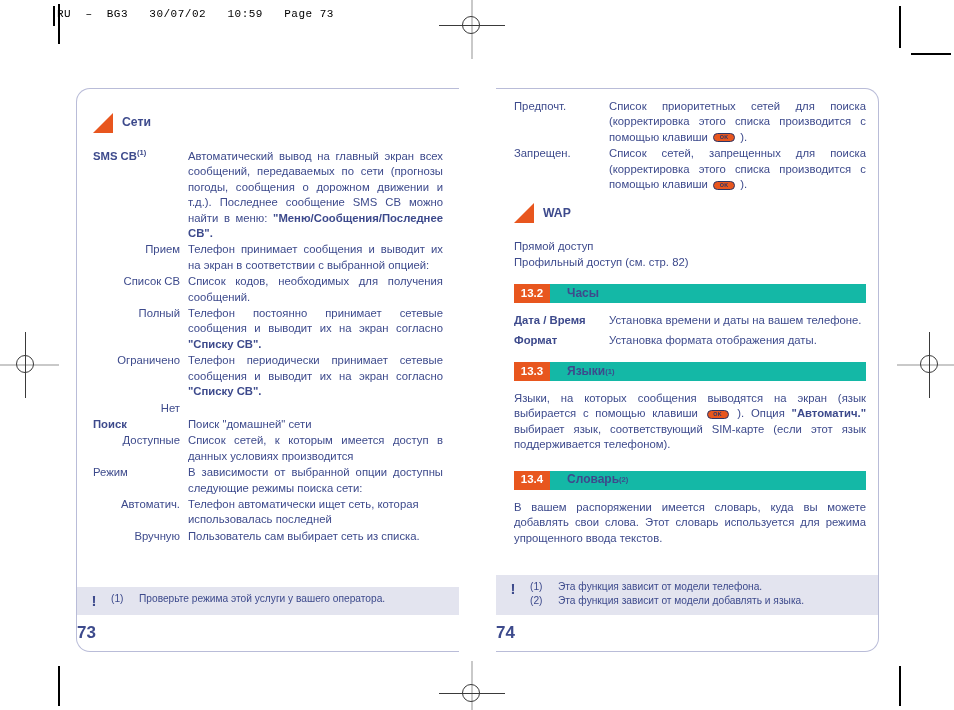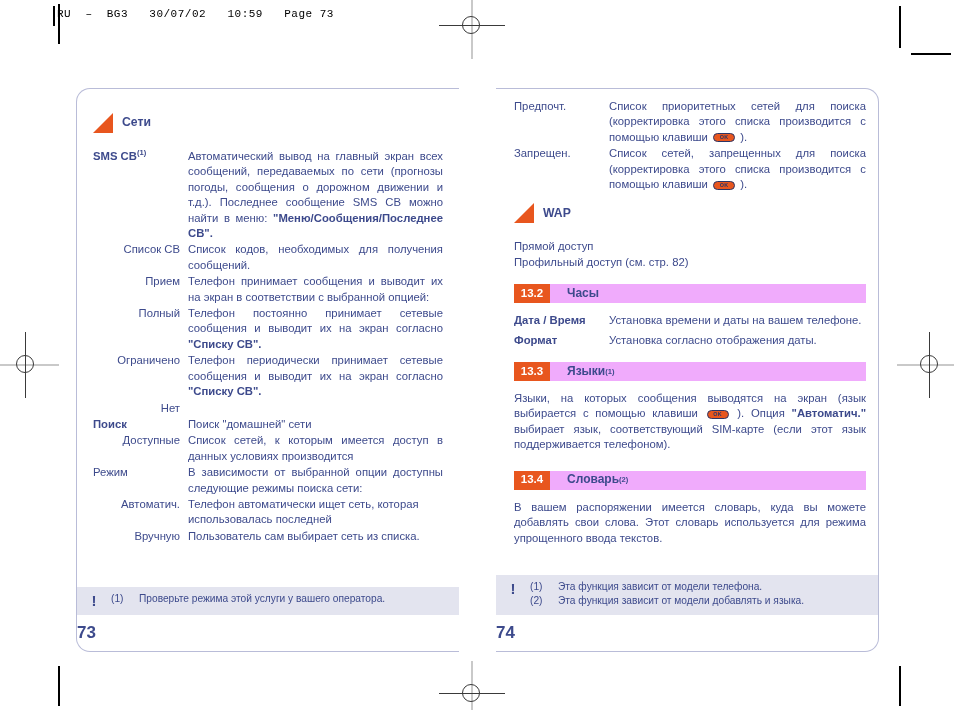--- a/index.html
+++ b/index.html
@@ -99,21 +99,21 @@
 
   .para { text-align: justify; color: #3d4a8c; font-size: 11.3px; line-height: 15.4px; }
   .para.nj { text-align: left; }
 
   .spacer-8  { height: 8px; }
 
   
   .sect {
     display: flex; align-items: stretch;
     height: 19px; margin: 14px 0 10px 0;
-    background: #f0abfc;
+    background: #14b8a6;
   }
   .sect-num {
     background: #e8561e; color: #fff;
     font-weight: bold; font-size: 11.5px;
     display: flex; align-items: center; justify-content: center;
     width: 36px; flex: 0 0 36px;
   }
   .sect-title {
     color: #3d4a8c; font-weight: bold; font-size: 12px;
     display: flex; align-items: center; padding-left: 17px;
@@ -207,27 +207,27 @@
         <div class="tri"></div>
         <div class="marker-label">Сети</div>
       </div>
 
       <div class="row">
         <div class="term b"><span>SMS CB</span><sup>(1)</sup></div>
         <div class="desc"><span>Автоматический вывод на главный экран всех сообщений, передаваемых по сети (прогнозы погоды, сообщения о дорожном движении и т.д.). Последнее сообщение SMS CB можно найти в меню: </span><b>"Меню/Сообщения/Последнее CB".</b></div>
       </div>
 
       <div class="row">
+        <div class="term r">Прием</div>
+        <div class="desc">Телефон принимает сообщения и выводит их на экран в соответствии с выбранной опцией:</div>
+      </div>
+
+      <div class="row">
         <div class="term r">Список CB</div>
         <div class="desc">Список кодов, необходимых для получения сообщений.</div>
-      </div>
-
-      <div class="row">
-        <div class="term r">Прием</div>
-        <div class="desc">Телефон принимает сообщения и выводит их на экран в соответствии с выбранной опцией:</div>
       </div>
 
       <div class="row">
         <div class="term r">Полный</div>
         <div class="desc"><span>Телефон постоянно принимает сетевые сообщения и выводит их на экран согласно </span><b>"Списку CB".</b></div>
       </div>
 
       <div class="row">
         <div class="term r">Ограничено</div>
         <div class="desc"><span>Телефон периодически принимает сетевые сообщения и выводит их на экран согласно </span><b>"Списку CB".</b></div>
@@ -307,21 +307,21 @@
         <div class="sect-title">Часы</div>
       </div>
 
       <div class="row">
         <div class="term b">Дата / Время</div>
         <div class="desc">Установка времени и даты на вашем телефоне.</div>
       </div>
 
       <div class="row" style="margin-top:4px;">
         <div class="term b">Формат</div>
-        <div class="desc nj">Установка согласно отображения даты.</div>
+        <div class="desc nj">Установка формата отображения даты.</div>
       </div>
 
       <div class="sect">
         <div class="sect-num">13.3</div>
         <div class="sect-title">
             <span>Языки</span>
             <sup>(1)</sup>
           </div>
       </div>
 

